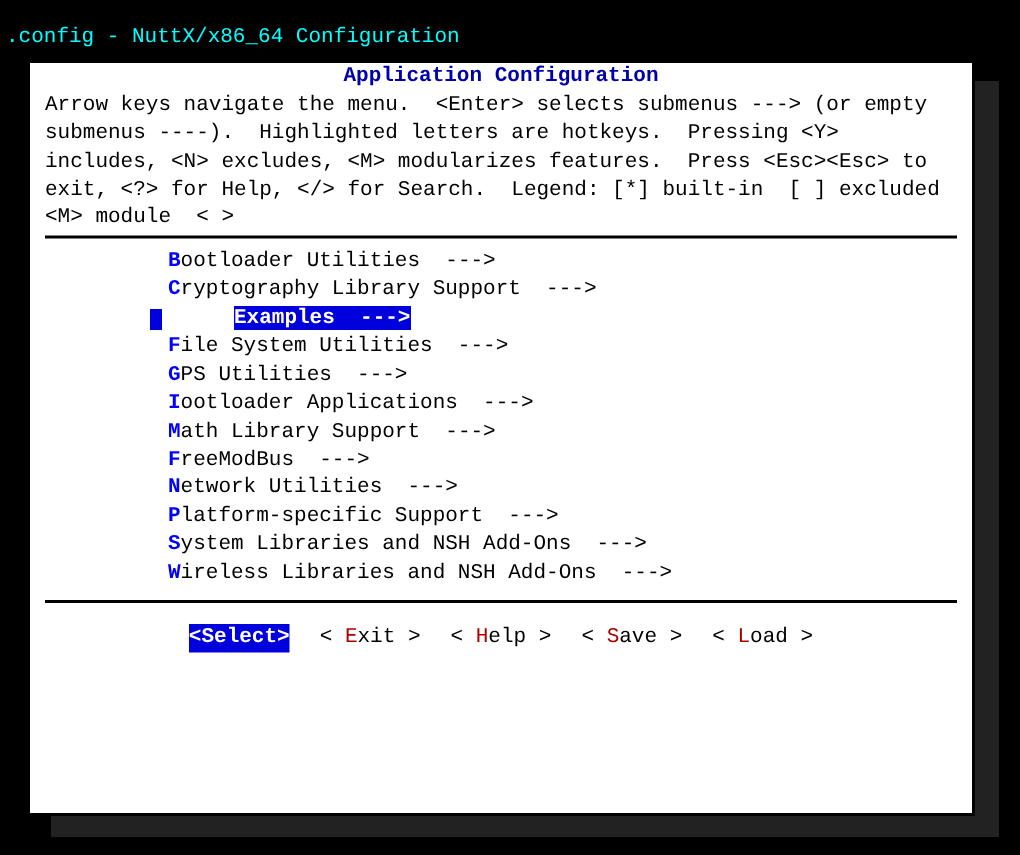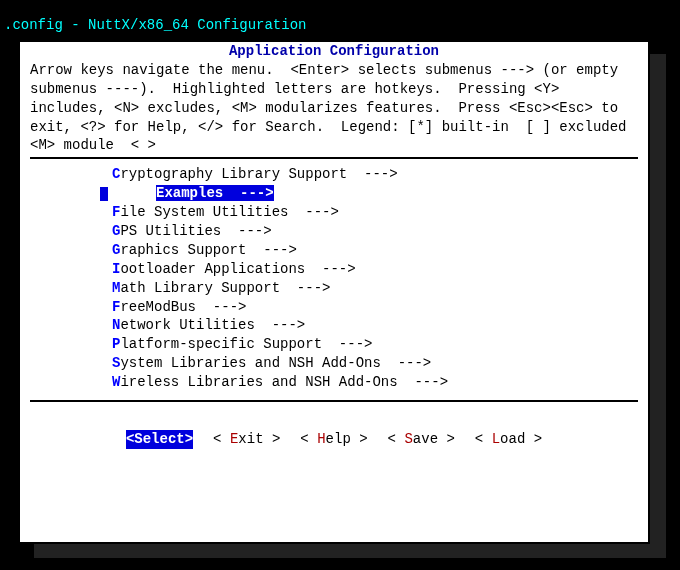--- a/index.html
+++ b/index.html
@@ -82,21 +82,21 @@
       background: #00d;
       margin-right: 4px;
       vertical-align: text-bottom;
     }
     .gutter {
       display: inline-block;
       width: 12px;
     }
     .buttons {
       text-align: center;
-      margin-top: 28px;
+      margin-top: 14px;
       white-space: pre;
     }
     .btn {
       display: inline-block;
       margin: 0 10px;
       cursor: pointer;
     }
     .btn .bracket { color: #000; }
     .btn .btn-hot { color: #a00; }
     .btn.active {
@@ -115,25 +115,25 @@
 </div>
 
 <div class="shadow"></div>
 
 <div class="dialog">
   <div class="dlg-title">Application Configuration</div>
   <div class="help-text">Arrow keys navigate the menu.  &lt;Enter&gt; selects submenus ---&gt; (or empty submenus ----).  Highlighted letters are hotkeys.  Pressing &lt;Y&gt; includes, &lt;N&gt; excludes, &lt;M&gt; modularizes features.  Press &lt;Esc&gt;&lt;Esc&gt; to exit, &lt;?&gt; for Help, &lt;/&gt; for Search.  Legend: [*] built-in  [ ] excluded  &lt;M&gt; module  &lt; &gt;</div>
   <hr class="sep">
 
   <div class="menu" id="menu">
+      <div class="menu-item"><span class="gutter"></span><span class="label-core"><span class="hotkey">B</span><span>ootloader Utilities</span><span>  ---&gt;</span></span></div>
       <div class="menu-item"><span class="gutter"></span><span class="label-core"><span class="hotkey">C</span><span>ryptography Library Support</span><span>  ---&gt;</span></span></div>
       <div class="menu-item selected"><span class="sel-marker"></span><span class="label-core"><span class="hotkey">E</span><span>xamples</span><span>  ---&gt;</span></span></div>
       <div class="menu-item"><span class="gutter"></span><span class="label-core"><span class="hotkey">F</span><span>ile System Utilities</span><span>  ---&gt;</span></span></div>
       <div class="menu-item"><span class="gutter"></span><span class="label-core"><span class="hotkey">G</span><span>PS Utilities</span><span>  ---&gt;</span></span></div>
-      <div class="menu-item"><span class="gutter"></span><span class="label-core"><span class="hotkey">G</span><span>raphics Support</span><span>  ---&gt;</span></span></div>
       <div class="menu-item"><span class="gutter"></span><span class="label-core"><span class="hotkey">I</span><span>ootloader Applications</span><span>  ---&gt;</span></span></div>
       <div class="menu-item"><span class="gutter"></span><span class="label-core"><span class="hotkey">M</span><span>ath Library Support</span><span>  ---&gt;</span></span></div>
       <div class="menu-item"><span class="gutter"></span><span class="label-core"><span class="hotkey">F</span><span>reeModBus</span><span>  ---&gt;</span></span></div>
       <div class="menu-item"><span class="gutter"></span><span class="label-core"><span class="hotkey">N</span><span>etwork Utilities</span><span>  ---&gt;</span></span></div>
       <div class="menu-item"><span class="gutter"></span><span class="label-core"><span class="hotkey">P</span><span>latform-specific Support</span><span>  ---&gt;</span></span></div>
       <div class="menu-item"><span class="gutter"></span><span class="label-core"><span class="hotkey">S</span><span>ystem Libraries and NSH Add-Ons</span><span>  ---&gt;</span></span></div>
       <div class="menu-item"><span class="gutter"></span><span class="label-core"><span class="hotkey">W</span><span>ireless Libraries and NSH Add-Ons</span><span>  ---&gt;</span></span></div>
     </div>
 
   <hr class="sep" style="margin-top:8px">

